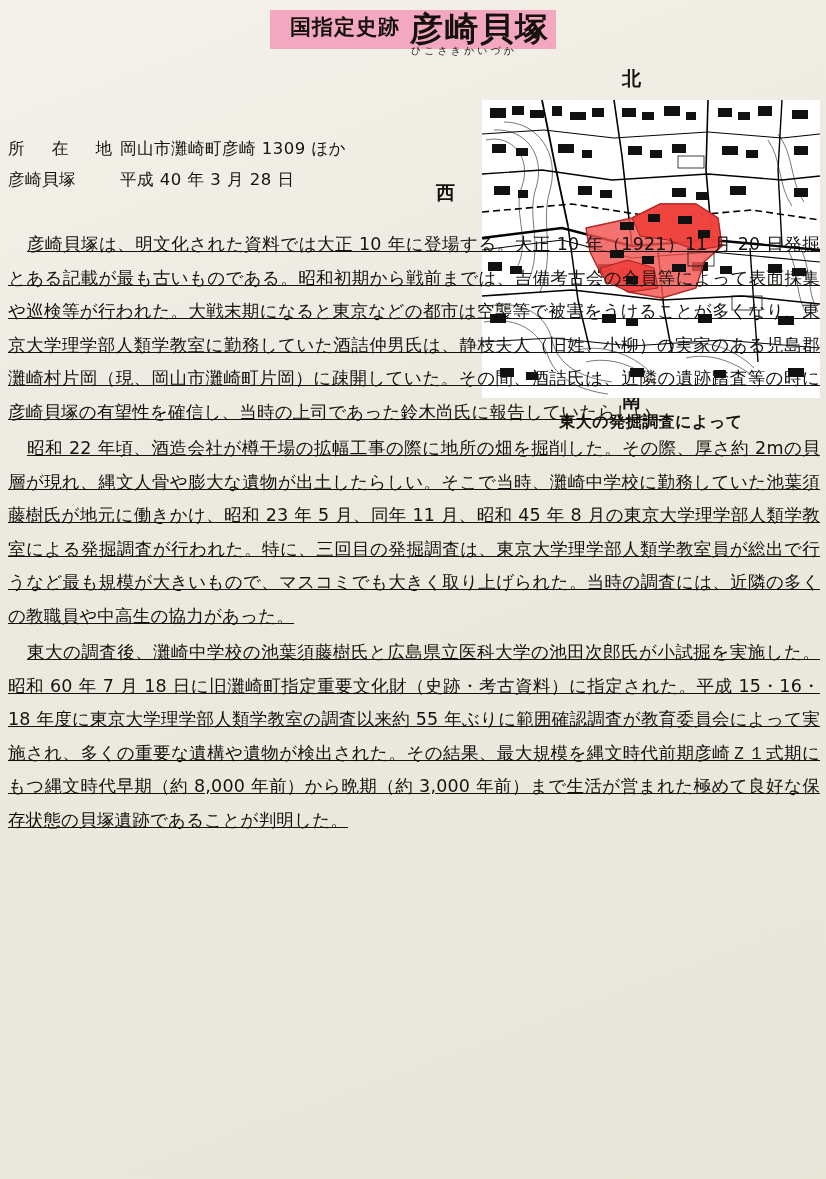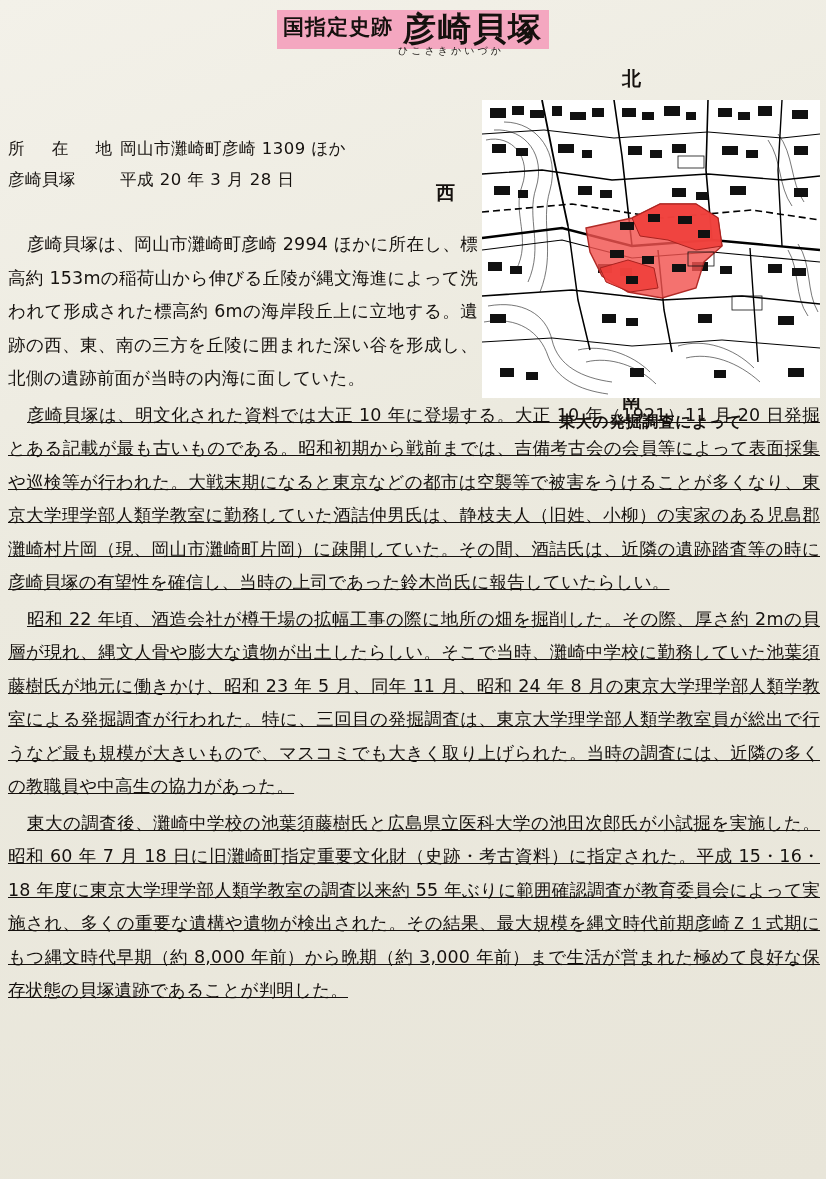--- a/index.html
+++ b/index.html
@@ -25,38 +25,38 @@
   
   .title-row {
     position: absolute;
     left: 0; top: 10px;
     width: 826px;
     text-align: center;
   }
   .title-highlight {
     display: inline-block;
     background: #f4a7c0;
-    padding: 2px 6px 4px 6px;
+    padding: 2px 6px 4px 20px;
     line-height: 1;
   }
   .title-small {
     font-size: 21px;
     letter-spacing: 1px;
     vertical-align: 6px;
     margin-right: 10px;
     font-weight: 700;
   }
   .title-main {
     font-size: 33px;
     font-weight: 700;
     letter-spacing: 2px;
   }
   .title-ruby {
     position: absolute;
-    left: 398px;
+    left: 411px;
     top: 44px;
     font-size: 10px;
     letter-spacing: 3px;
     color: #1b1714;
   }
   
   .meta {
     position: absolute;
     left: 8px;
     top: 98px;
@@ -146,21 +146,21 @@
       <span class="title-small">国指定史跡</span><span class="title-main">彦崎貝塚</span>
     </span>
   </div>
   <div class="title-ruby">ひこさきかいづか</div>
 
   <div class="meta">
     <div class="meta-row">
       <span class="meta-label spread">所 在 地</span><span class="meta-value">岡山市灘崎町彦崎 1309 ほか</span>
     </div>
     <div class="meta-row">
-      <span class="meta-label">彦崎貝塚</span><span class="meta-value">平成 20 年 3 月 28 日</span>
+      <span class="meta-label">彦崎貝塚</span><span class="meta-value">平成 40 年 3 月 28 日</span>
     </div>
   </div>
 
   <div class="figure">
     <div class="dir dir-n">北</div>
     <div class="dir dir-w">西</div>
     <div class="dir dir-s">南</div>
 
     <div class="map-box">
       <svg class="map-svg" width="338" height="298" viewBox="0 0 338 298" xmlns="http://www.w3.org/2000/svg">
@@ -278,19 +278,18 @@
           <rect x="250" y="196" width="30" height="14"></rect>
           <rect x="196" y="56" width="26" height="12"></rect>
         </g>
       </svg>
     </div>
 
     <div class="fig-caption">東大の発掘調査によって</div>
   </div>
 
   <div class="body-text">
-    <p class="para indent p-intro">彦崎貝塚は、岡山市灘崎町彦崎 2994 ほかに所在し、標高約 153mの稲荷山から伸びる丘陵が縄文海進によって洗われて形成された標高約 6mの海岸段丘上に立地する。遺跡の西、東、南の三方を丘陵に囲まれた深い谷を形成し、北側の遺跡前面が当時の内海に面していた。</p>
     <p class="para indent p-rest">彦崎貝塚は、明文化された資料では大正 10 年に登場する。大正 10 年（1921）11 月 20 日発掘とある記載が最も古いものである。昭和初期から戦前までは、吉備考古会の会員等によって表面採集や巡検等が行われた。大戦末期になると東京などの都市は空襲等で被害をうけることが多くなり、東京大学理学部人類学教室に勤務していた酒詰仲男氏は、静枝夫人（旧姓、小柳）の実家のある児島郡灘崎村片岡（現、岡山市灘崎町片岡）に疎開していた。その間、酒詰氏は、近隣の遺跡踏査等の時に彦崎貝塚の有望性を確信し、当時の上司であった鈴木尚氏に報告していたらしい。</p>
-    <p class="para indent p-rest">昭和 22 年頃、酒造会社が樽干場の拡幅工事の際に地所の畑を掘削した。その際、厚さ約 2mの貝層が現れ、縄文人骨や膨大な遺物が出土したらしい。そこで当時、灘崎中学校に勤務していた池葉須藤樹氏が地元に働きかけ、昭和 23 年 5 月、同年 11 月、昭和 24 年 8 月の東京大学理学部人類学教室による発掘調査が行われた。特に、三回目の発掘調査は、東京大学理学部人類学教室員が総出で行うなど最も規模が大きいもので、マスコミでも大きく取り上げられた。当時の調査には、近隣の多くの教職員や中高生の協力があった。</p>
+    <p class="para indent p-rest">昭和 22 年頃、酒造会社が樽干場の拡幅工事の際に地所の畑を掘削した。その際、厚さ約 2mの貝層が現れ、縄文人骨や膨大な遺物が出土したらしい。そこで当時、灘崎中学校に勤務していた池葉須藤樹氏が地元に働きかけ、昭和 23 年 5 月、同年 11 月、昭和 45 年 8 月の東京大学理学部人類学教室による発掘調査が行われた。特に、三回目の発掘調査は、東京大学理学部人類学教室員が総出で行うなど最も規模が大きいもので、マスコミでも大きく取り上げられた。当時の調査には、近隣の多くの教職員や中高生の協力があった。</p>
     <p class="para indent p-rest">東大の調査後、灘崎中学校の池葉須藤樹氏と広島県立医科大学の池田次郎氏が小試掘を実施した。昭和 60 年 7 月 18 日に旧灘崎町指定重要文化財（史跡・考古資料）に指定された。平成 15・16・18 年度に東京大学理学部人類学教室の調査以来約 55 年ぶりに範囲確認調査が教育委員会によって実施され、多くの重要な遺構や遺物が検出された。その結果、最大規模を縄文時代前期彦崎Ｚ１式期にもつ縄文時代早期（約 8,000 年前）から晩期（約 3,000 年前）まで生活が営まれた極めて良好な保存状態の貝塚遺跡であることが判明した。</p>
   </div>
 
 </div>
 
 </body></html>

